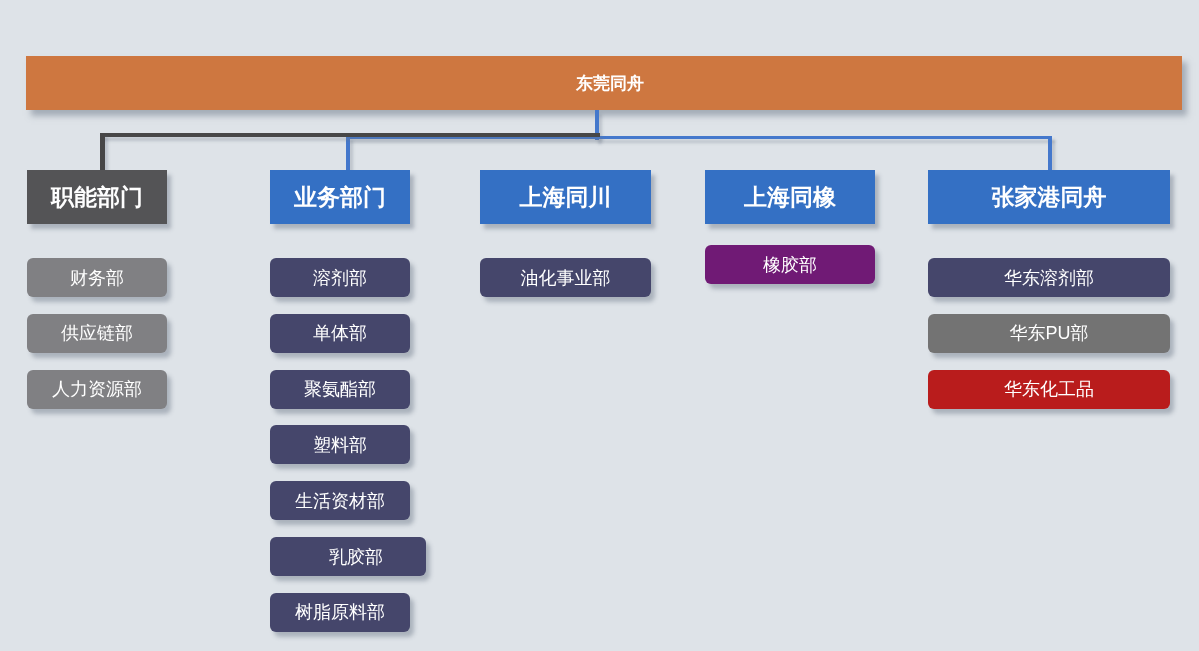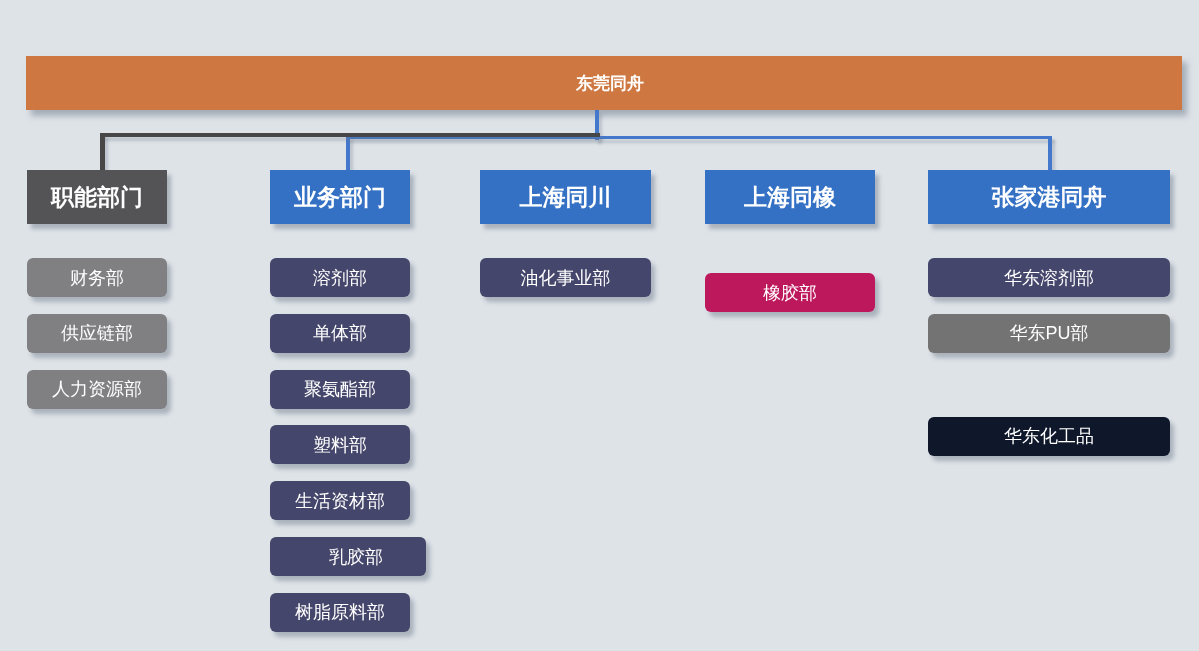--- a/index.html
+++ b/index.html
@@ -60,18 +60,18 @@
     <div class="node child-node c1" style="background: rgb(69, 70, 107); top: 258px;">溶剂部</div>
     <div class="node child-node c1" style="background: rgb(69, 70, 107); top: 313.8px;">单体部</div>
     <div class="node child-node c1" style="background: rgb(69, 70, 107); top: 369.6px;">聚氨酯部</div>
     <div class="node child-node c1" style="background: rgb(69, 70, 107); top: 425.4px;">塑料部</div>
     <div class="node child-node c1" style="background: rgb(69, 70, 107); top: 481.2px;">生活资材部</div>
     <div class="node child-node c1" style="background: rgb(69, 70, 107); top: 537px; padding-left: 16px;">乳胶部</div>
     <div class="node child-node c1" style="background: rgb(69, 70, 107); top: 592.8px;">树脂原料部</div>
     <div class="node header-node c2" style="background: rgb(52, 112, 196);">上海同川</div>
     <div class="node child-node c2" style="background: rgb(69, 70, 107); top: 258px;">油化事业部</div>
     <div class="node header-node c3" style="background: rgb(52, 112, 196);">上海同橡</div>
-    <div class="node child-node c3" style="background: #be185d; top: 273px; text-align: right;">橡胶部</div>
+    <div class="node child-node c3" style="background: #701a75; top: 245px; text-align: right;">橡胶部</div>
     <div class="node header-node c4" style="background: rgb(52, 112, 196);">张家港同舟</div>
     <div class="node child-node c4" style="background: rgb(69, 70, 107); top: 258px;">华东溶剂部</div>
     <div class="node child-node c4" style="background: #737373; top: 313.8px;">华东PU部</div>
-    <div class="node child-node c4" style="background: #0f172a; top: 369.6px; margin-top: 47px;">华东化工品</div>
+    <div class="node child-node c4" style="background: #b91c1c; top: 369.6px;">华东化工品</div>
   </div>
 
 </body></html>

